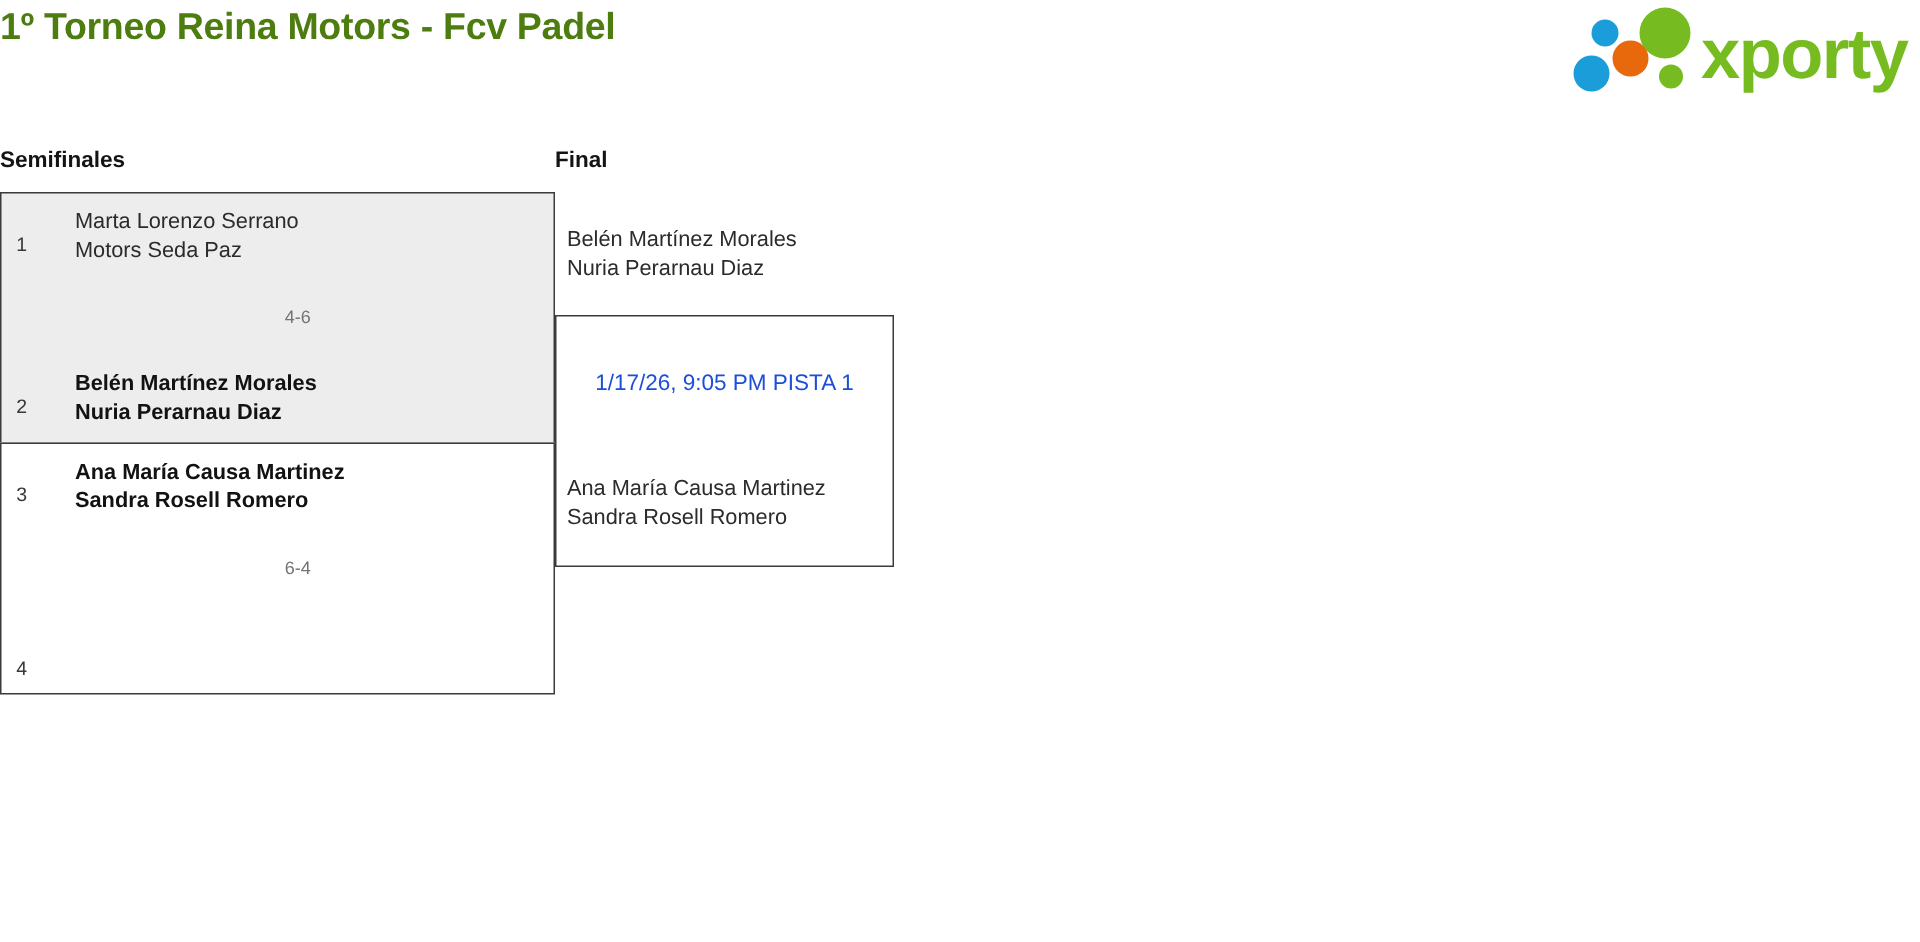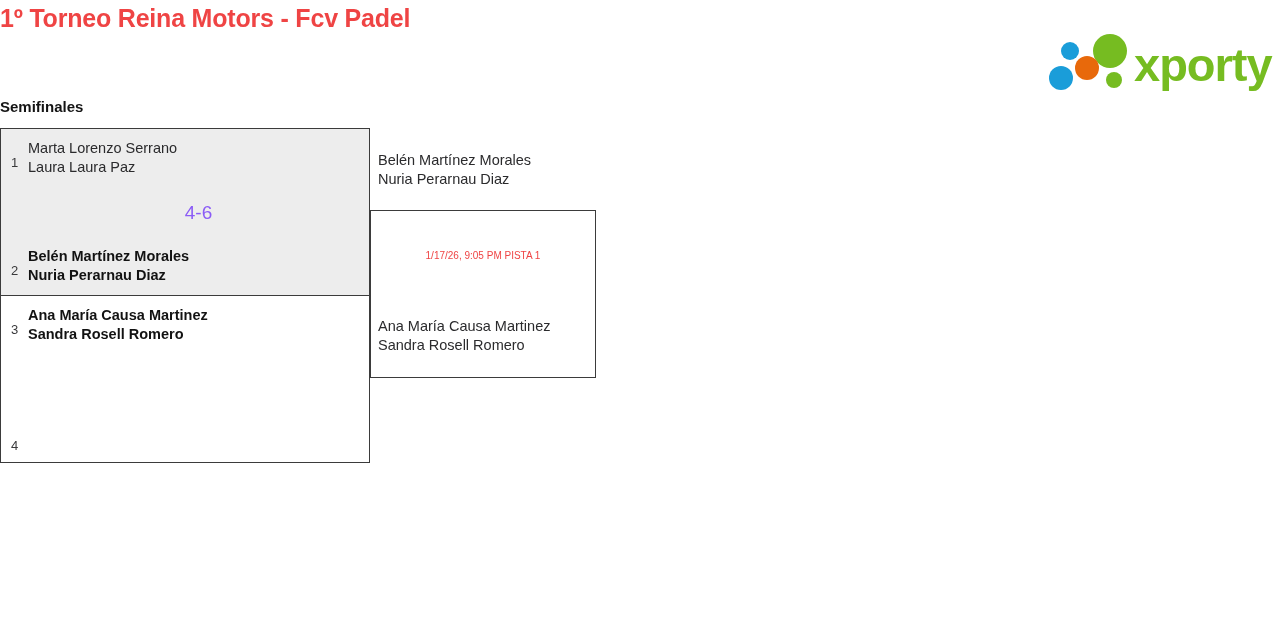--- a/index.html
+++ b/index.html
@@ -19,31 +19,31 @@
     position: absolute;
     top: 0; left: 0;
     width: 1280px;
     height: 78px;
   }
   .title-block {
     position: absolute;
     left: 0; top: 2px;
     font-size: 25px;
     font-weight: bold;
-    color: #ef4444;
+    color: #4d7c0f;
     line-height: 33px;
     letter-spacing: -0.2px;
   }
   .title-line { display: block; white-space: nowrap; }
 
   
   .logo {
     position: absolute;
     right: 6px; top: 4px;
-    width: 232px; height: 58px; margin-top: 29px;
+    width: 232px; height: 58px;
   }
   .logo svg { display: block; }
 
   
   .round-header {
     position: absolute;
     font-size: 15px;
     font-weight: bold;
     color: #141414;
     text-align: left;
@@ -82,55 +82,56 @@
     font-size: 13px;
     color: #39393b;
     line-height: 1;
     padding-top: 9px;
   }
   .names {
     font-size: 14.5px;
     line-height: 19px;
     color: #2b2b2d;
     white-space: nowrap;
+    margin-left: 22px;
   }
   .names.winner { font-weight: bold; color: #121212; }
   .name-line { display: block; }
 
   .score {
     position: absolute;
     left: 27px;
     right: 0;
     top: 50%;
     transform: translateY(-50%);
     text-align: center;
-    font-size: 19px;
-    color: #8b5cf6;
+    font-size: 12px;
+    color: #737373;
     line-height: 19px;
   }
 
   
   .final-team {
     position: absolute;
     left: 7px;
     font-size: 14.5px;
     line-height: 19px;
     color: #2b2b2d;
     white-space: nowrap;
   }
   #final-team-top    { top: -60px; }
   #final-team-bottom { bottom: 22px; }
 
   .final-meta {
     position: absolute;
     left: 0; right: 0;
     top: 35px;
     text-align: center;
-    font-size: 10px;
-    color: #ef4444;
+    font-size: 15px;
+    color: #1d4ed8;
     line-height: 19px;
     white-space: nowrap;
   }
 </style>
 </head>
 <body>
 
 <div class="page">
 
   <div class="header">
@@ -147,27 +148,28 @@
         <circle cx="45" cy="35" r="12" fill="#e8690b"></circle>
         <circle cx="19" cy="45" r="12" fill="#1a9dd9"></circle>
         <circle cx="72" cy="47" r="8" fill="#76bc21"></circle>
 
         <text x="92" y="48" font-family="'Liberation Sans', sans-serif" font-size="47" font-weight="bold" fill="#76bc21" letter-spacing="-1">xporty</text>
       </svg>
     </div>
   </div>
 
   <div class="round-header" id="hdr-semis">Semifinales</div>
+  <div class="round-header" id="hdr-final">Final</div>
 
   <div class="match shaded" id="match-sf1">
     <div class="team-row top">
       <div class="seed">1</div>
       <div class="names">
         <span class="name-line">Marta Lorenzo Serrano</span>
-        <span class="name-line">Laura Laura Paz</span>
+        <span class="name-line">Motors Seda Paz</span>
       </div>
     </div>
 
     <div class="score">4-6</div>
 
     <div class="team-row bottom">
       <div class="seed">2</div>
       <div class="names winner">
         <span class="name-line">Belén Martínez Morales</span>
         <span class="name-line">Nuria Perarnau Diaz</span>
@@ -177,20 +179,21 @@
 
   <div class="match" id="match-sf2">
     <div class="team-row top">
       <div class="seed">3</div>
       <div class="names winner">
         <span class="name-line">Ana María Causa Martinez</span>
         <span class="name-line">Sandra Rosell Romero</span>
       </div>
     </div>
 
+    <div class="score">6-4</div>
 
     <div class="team-row bottom">
       <div class="seed">4</div>
     </div>
   </div>
 
   <div class="match" id="match-final">
     <div class="final-team" id="final-team-top">
       <span class="name-line">Belén Martínez Morales</span>
       <span class="name-line">Nuria Perarnau Diaz</span>

